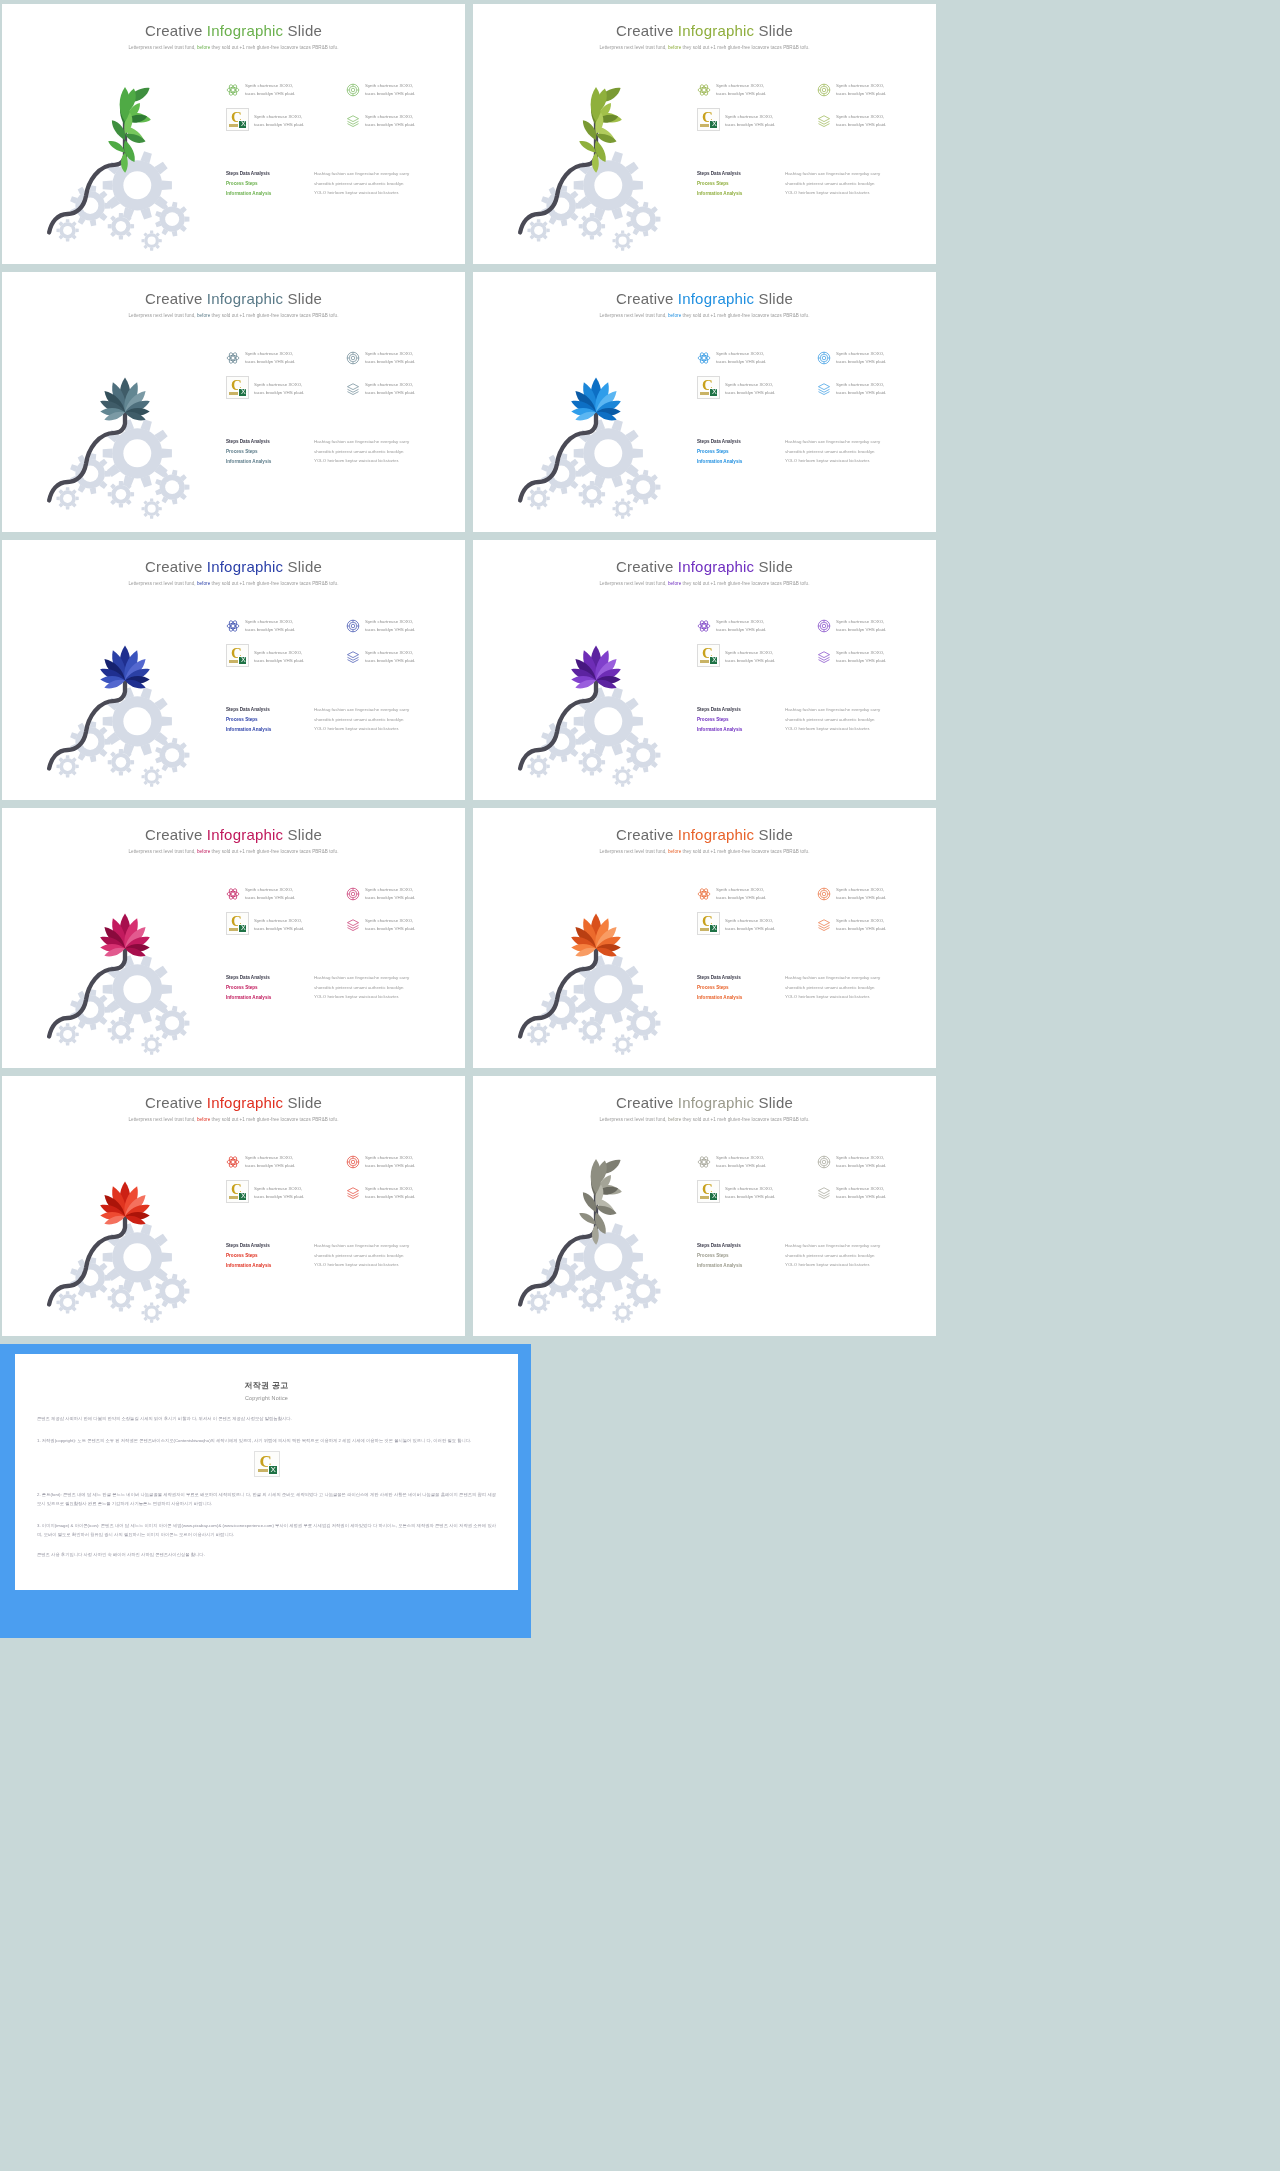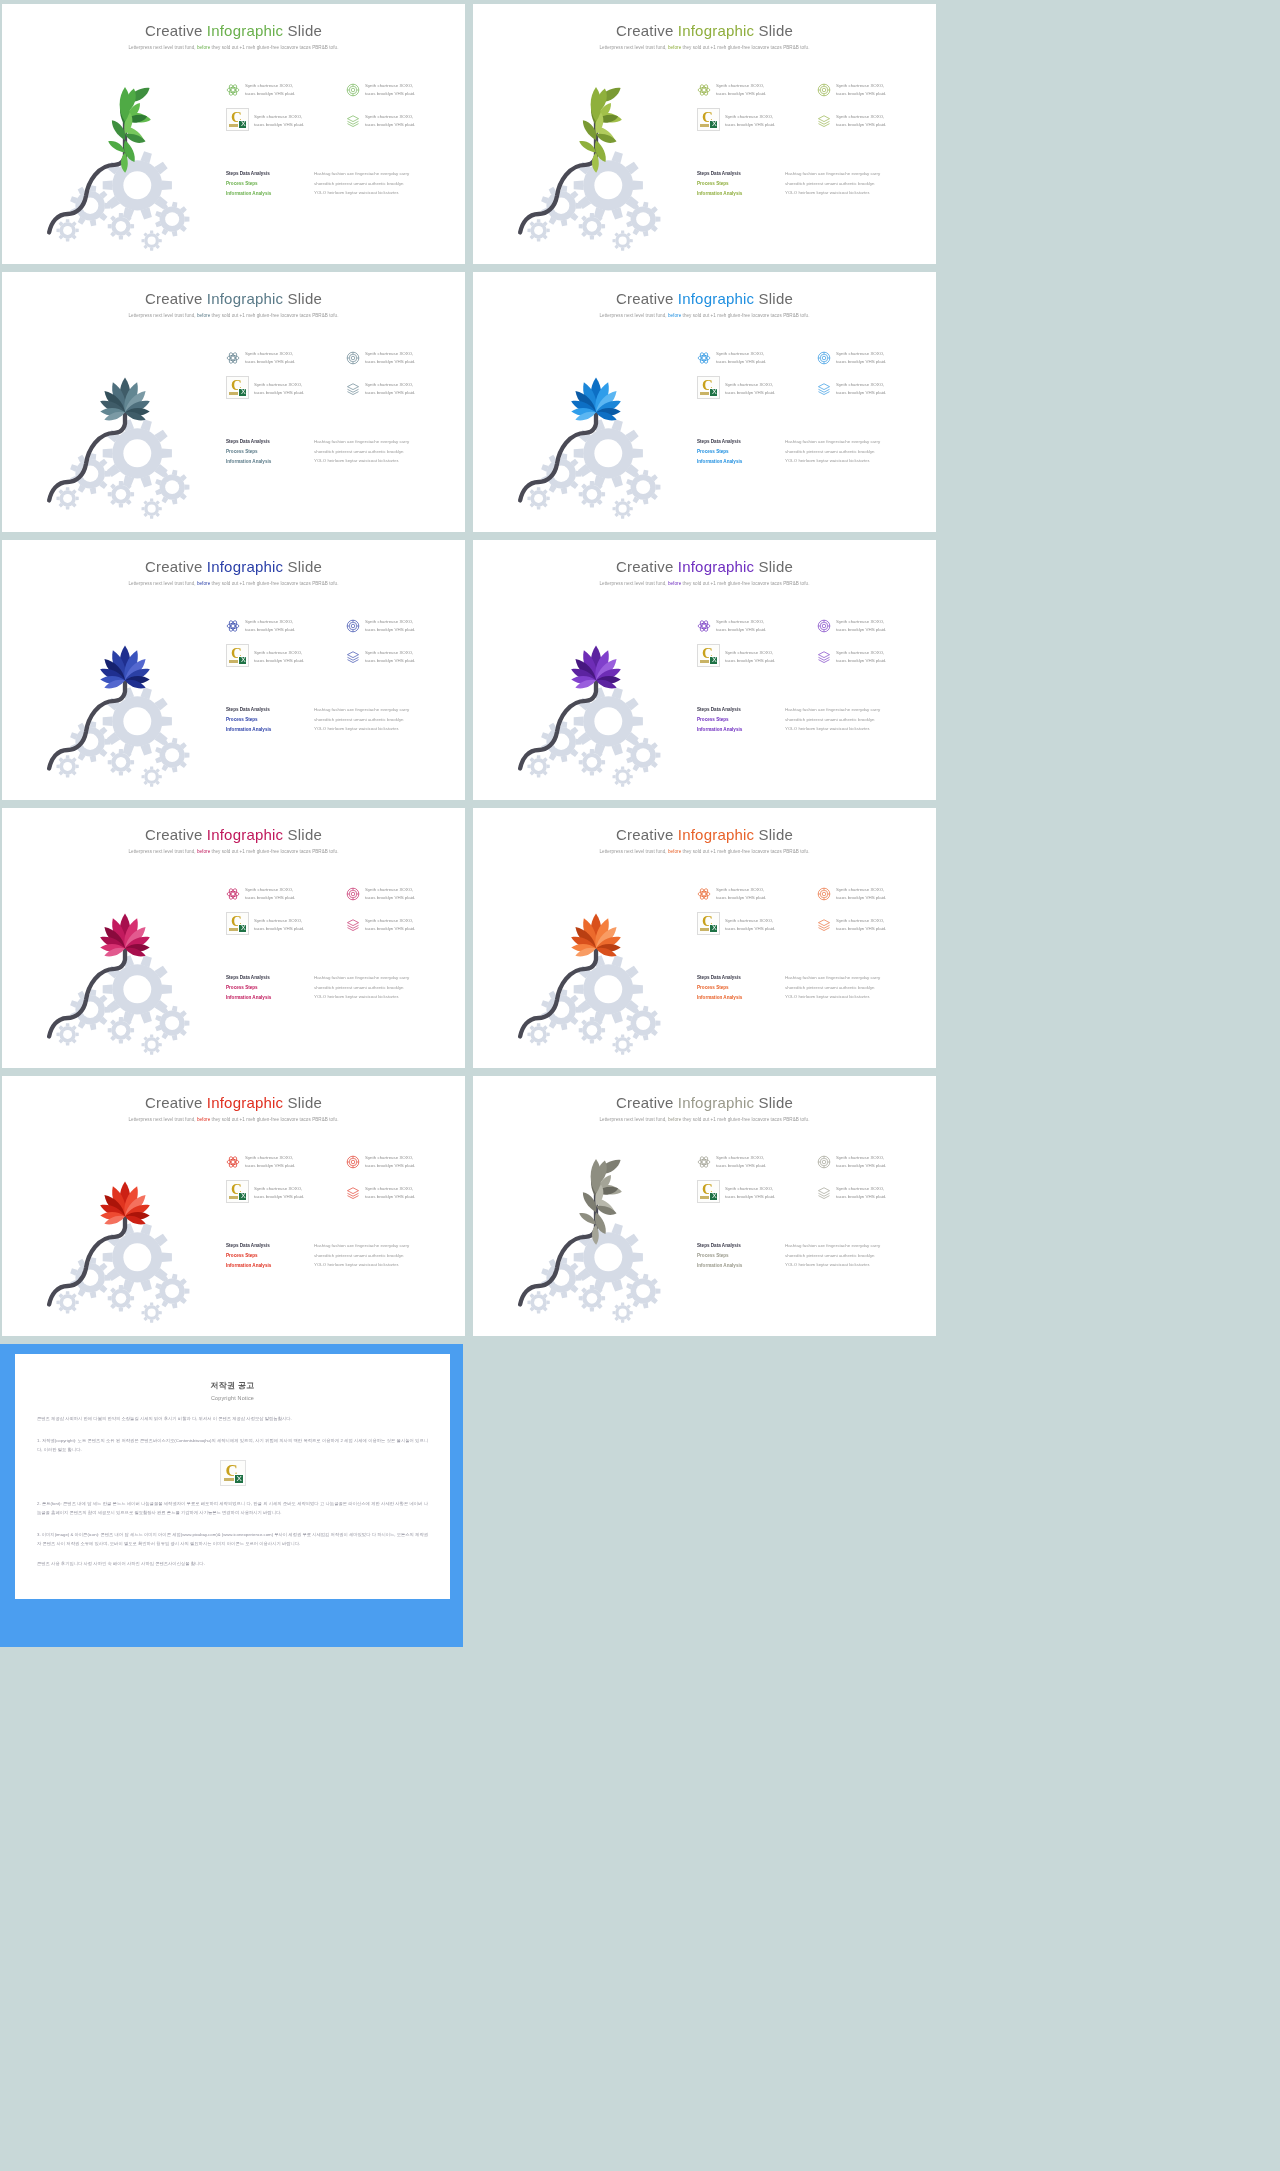--- a/index.html
+++ b/index.html
@@ -148,21 +148,21 @@
   .legend-body {
     font-size: 4.4px;
     line-height: 2.2;
     color: #9a9a9a;
     white-space: nowrap;
   }
 
   
   .cr-wrap {
     margin-top: 8px;
-    width: 463px;
+    width: 531px;
     background: #4b9ef0;
     padding: 10px 13px 48px 15px;
     position: relative;
   }
   .cr-page {
     background: #fff;
     padding: 26px 22px 30px 22px;
     min-height: 225px;
   }
   .cr-h1 {

